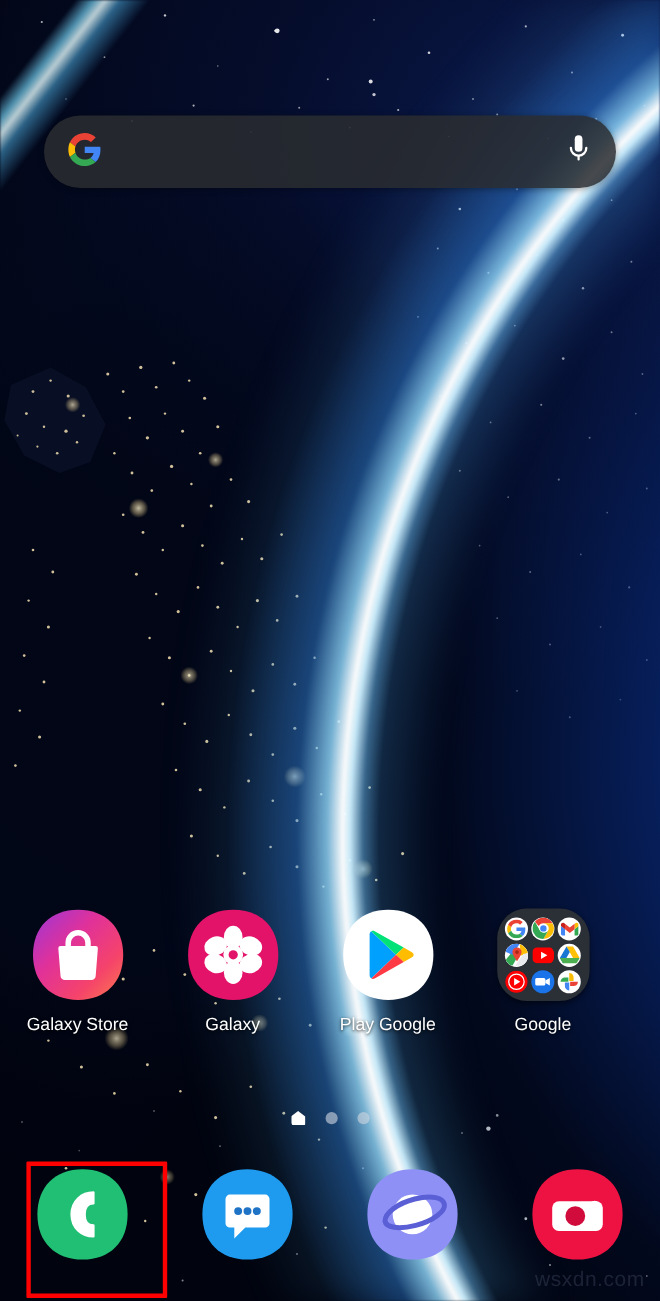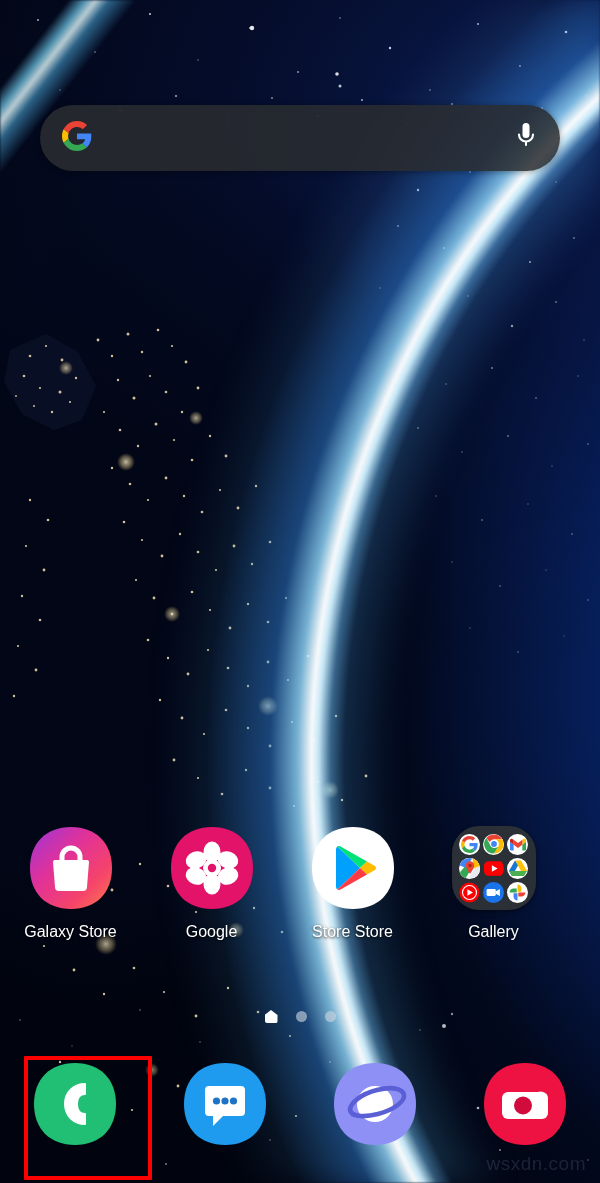--- a/index.html
+++ b/index.html
@@ -430,36 +430,36 @@
             <ellipse cx="42" cy="58" rx="8.5" ry="10.5"></ellipse>
             <ellipse cx="26" cy="34" rx="10.5" ry="8.5" transform="rotate(-20 26 34)"></ellipse>
             <ellipse cx="58" cy="34" rx="10.5" ry="8.5" transform="rotate(20 58 34)"></ellipse>
             <ellipse cx="26" cy="50" rx="10.5" ry="8.5" transform="rotate(20 26 50)"></ellipse>
             <ellipse cx="58" cy="50" rx="10.5" ry="8.5" transform="rotate(-20 58 50)"></ellipse>
             <circle cx="42" cy="42" r="9"></circle>
           </g>
           <circle cx="42" cy="42" r="4.2" fill="#e3136a"></circle>
         </svg>
       </div>
-      <div class="applabel">Google</div>
+      <div class="applabel">Galaxy</div>
     </div>
 
     <div class="app">
       <div class="icon-wrap">
         <svg width="84" height="84" viewBox="0 0 84 84">
           <path d="M42,1 C67,1 83,17 83,42 C83,67 67,83 42,83 C17,83 1,67 1,42 C1,17 17,1 42,1 Z" fill="#ffffff"></path>
           <g transform="translate(25,19)">
             <path d="M1.5,1.5 L24,23 L1.5,44.5 C0.6,43.9 0,42.8 0,41.4 L0,4.6 C0,3.2 0.6,2.1 1.5,1.5 Z" fill="#00a0ff"></path>
             <path d="M1.5,1.5 C2.4,0.9 3.6,0.9 4.6,1.5 L31,16.4 L24,23 Z" fill="#00e277"></path>
             <path d="M31,16.4 L38.5,20.7 C40.6,21.9 40.6,24.1 38.5,25.3 L31,29.6 L24,23 Z" fill="#ffbc00"></path>
             <path d="M1.5,44.5 L24,23 L31,29.6 L4.6,44.5 C3.6,45.1 2.4,45.1 1.5,44.5 Z" fill="#ff3a44"></path>
           </g>
         </svg>
       </div>
-      <div class="applabel">Store Store</div>
+      <div class="applabel">Play Google</div>
     </div>
 
     <div class="app">
       <div class="folder">
 
         <div class="fcell">
           <span class="fic">
             <svg width="17" height="17" viewBox="0 0 48 48">
               <path fill="#EA4335" d="M24 9.5c3.54 0 6.71 1.22 9.21 3.6l6.85-6.85C35.9 2.38 30.47 0 24 0 14.62 0 6.51 5.38 2.56 13.22l7.98 6.19C12.43 13.72 17.74 9.5 24 9.5z"></path>
               <path fill="#4285F4" d="M46.98 24.55c0-1.57-.15-3.09-.38-4.55H24v9.02h12.94c-.58 2.96-2.26 5.48-4.78 7.18l7.73 6c4.51-4.18 7.09-10.36 7.09-17.65z"></path>
@@ -550,21 +550,21 @@
           <span class="fic">
             <svg width="19" height="19" viewBox="0 0 48 48">
               <path d="M24 4c6 0 10 4.6 10 10v8H24z" fill="#fbbc04"></path>
               <path d="M44 24c0 6-4.6 10-10 10h-8v-10z" fill="#ea4335"></path>
               <path d="M24 44c-6 0-10-4.6-10-10v-8h10z" fill="#4285f4"></path>
               <path d="M4 24c0-6 4.6-10 10-10h8v10z" fill="#34a853"></path>
             </svg>
           </span>
         </div>
       </div>
-      <div class="applabel">Gallery</div>
+      <div class="applabel">Google</div>
     </div>
   </div>
 
   <div class="pageind">
     <span class="dot home"></span>
     <span class="dot"></span>
     <span class="dot"></span>
   </div>
 
   <div class="dock">

